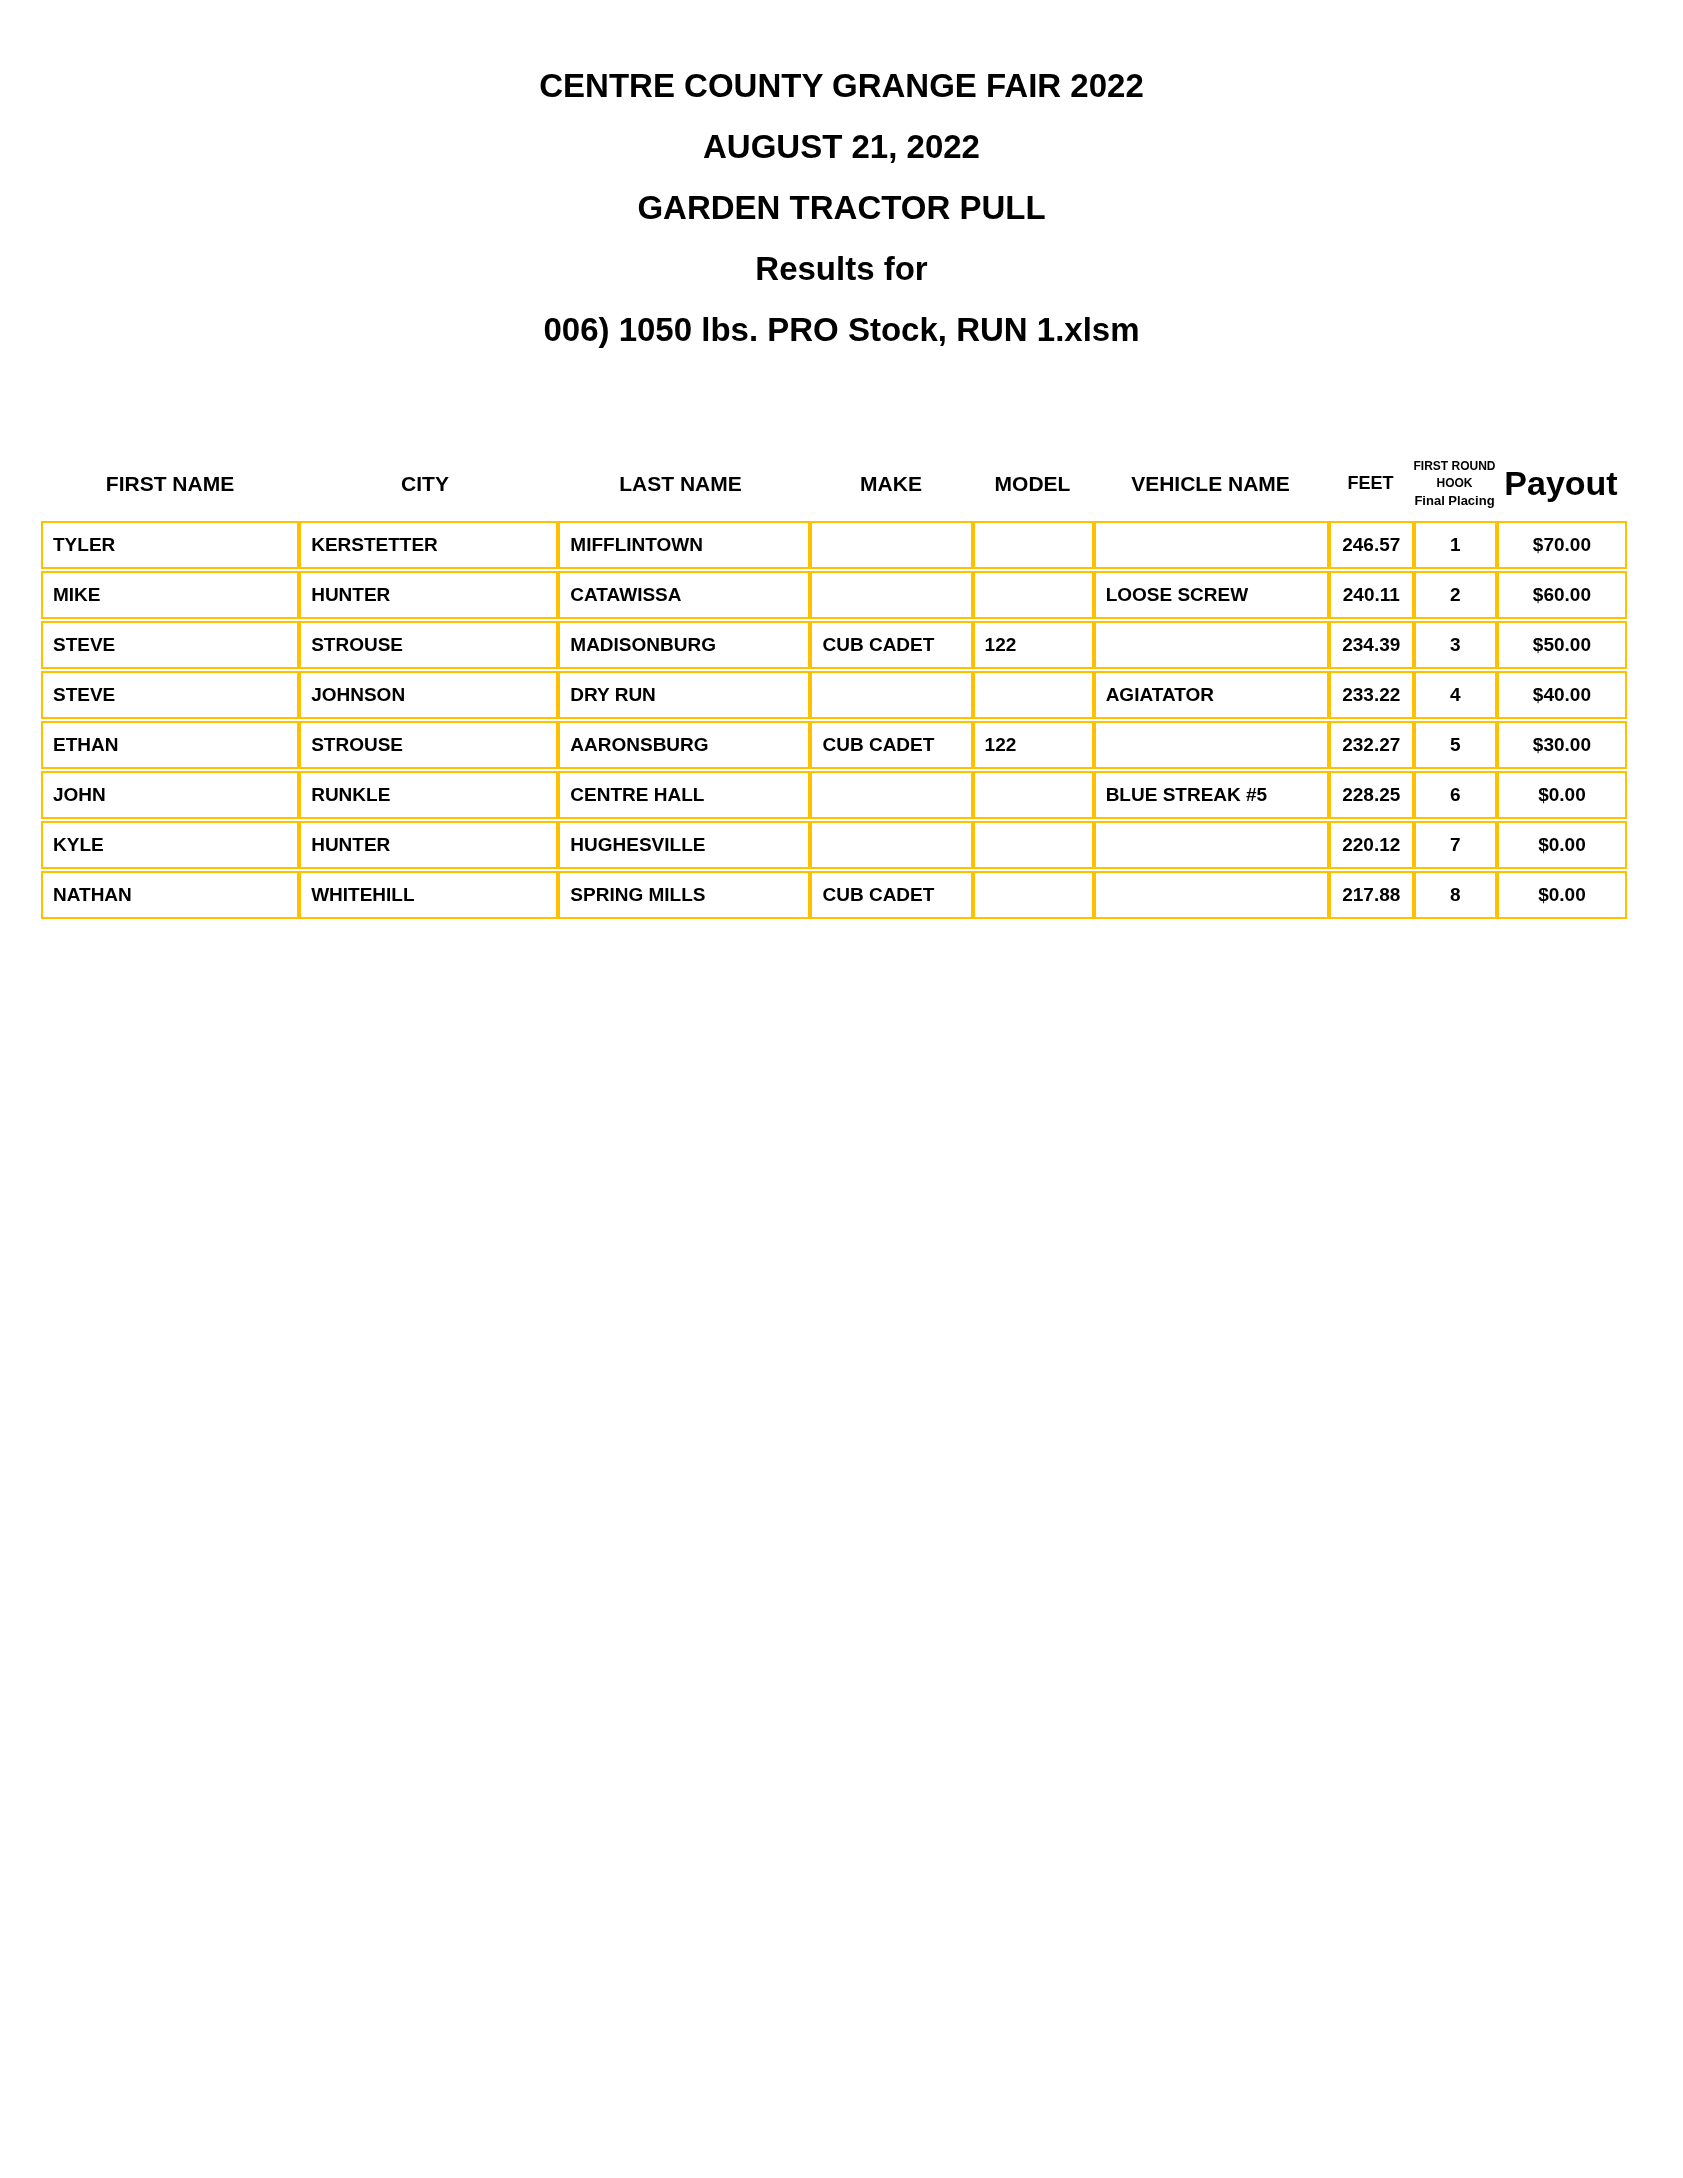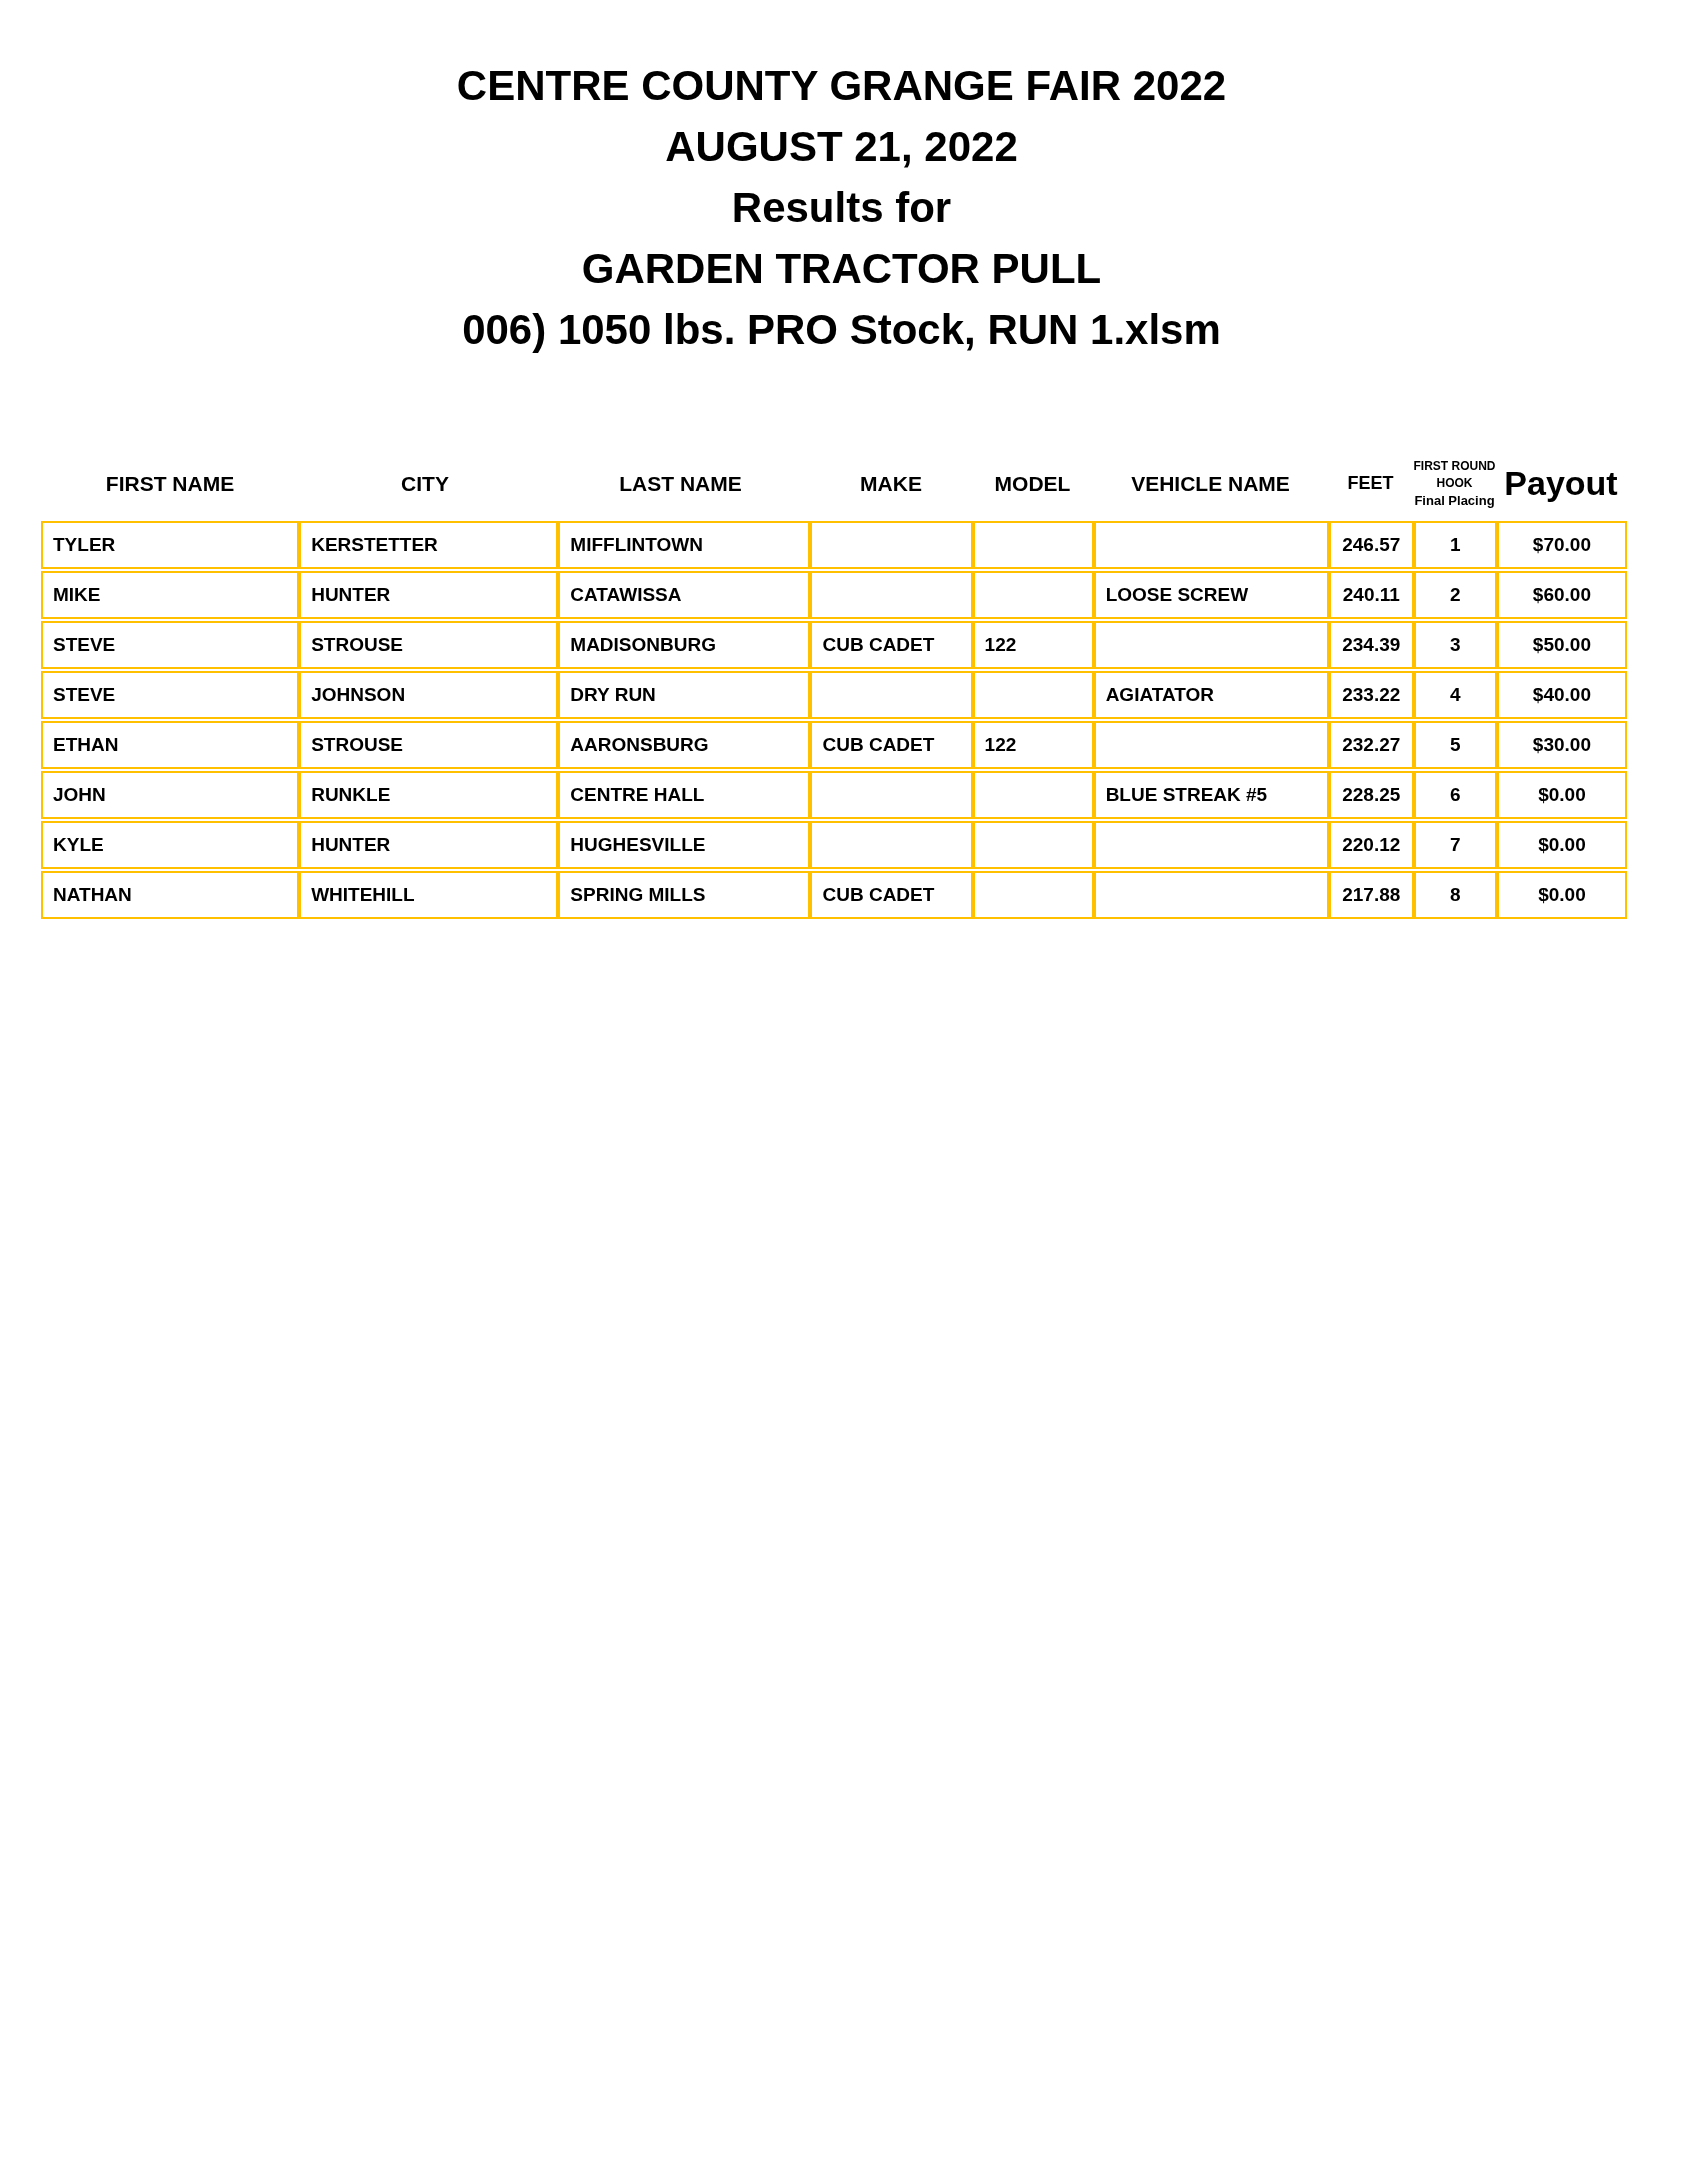--- a/index.html
+++ b/index.html
@@ -13,21 +13,21 @@
     overflow: hidden;
   }
 
   
   .title-block {
     position: absolute;
     top: 55px; left: 0;
     width: 1683px;
     text-align: center;
     font-weight: bold;
-    font-size: 42px;
+    font-size: 33px;
     line-height: 61px;
     white-space: nowrap;
   }
 
   
   .header-row {
     position: absolute;
     top: 453px; left: 41px;
     width: 1586px; height: 61px;
     display: flex;
@@ -84,22 +84,22 @@
   }
   .footer .line2 { position: relative; }
   .footer .printed-at { position: absolute; left: 418px; top: 0; }
 </style>
 </head>
 <body style="--gold: #FFC000;">
 
 <div class="title-block">
   <div>CENTRE COUNTY GRANGE FAIR 2022</div>
   <div>AUGUST 21, 2022</div>
+  <div>GARDEN TRACTOR PULL</div>
   <div>Results for</div>
-  <div>GARDEN TRACTOR PULL</div>
   <div>006) 1050 lbs. PRO Stock, RUN 1.xlsm</div>
 </div>
 
 <div class="header-row">
   <div class="hcell" style="width:258px">FIRST NAME</div>
   <div class="hcell" style="width:252px">CITY</div>
   <div class="hcell" style="width:259px">LAST NAME</div>
   <div class="hcell" style="width:162px">MAKE</div>
   <div class="hcell" style="width:121px">MODEL</div>
   <div class="hcell" style="width:235px">VEHICLE NAME</div>

